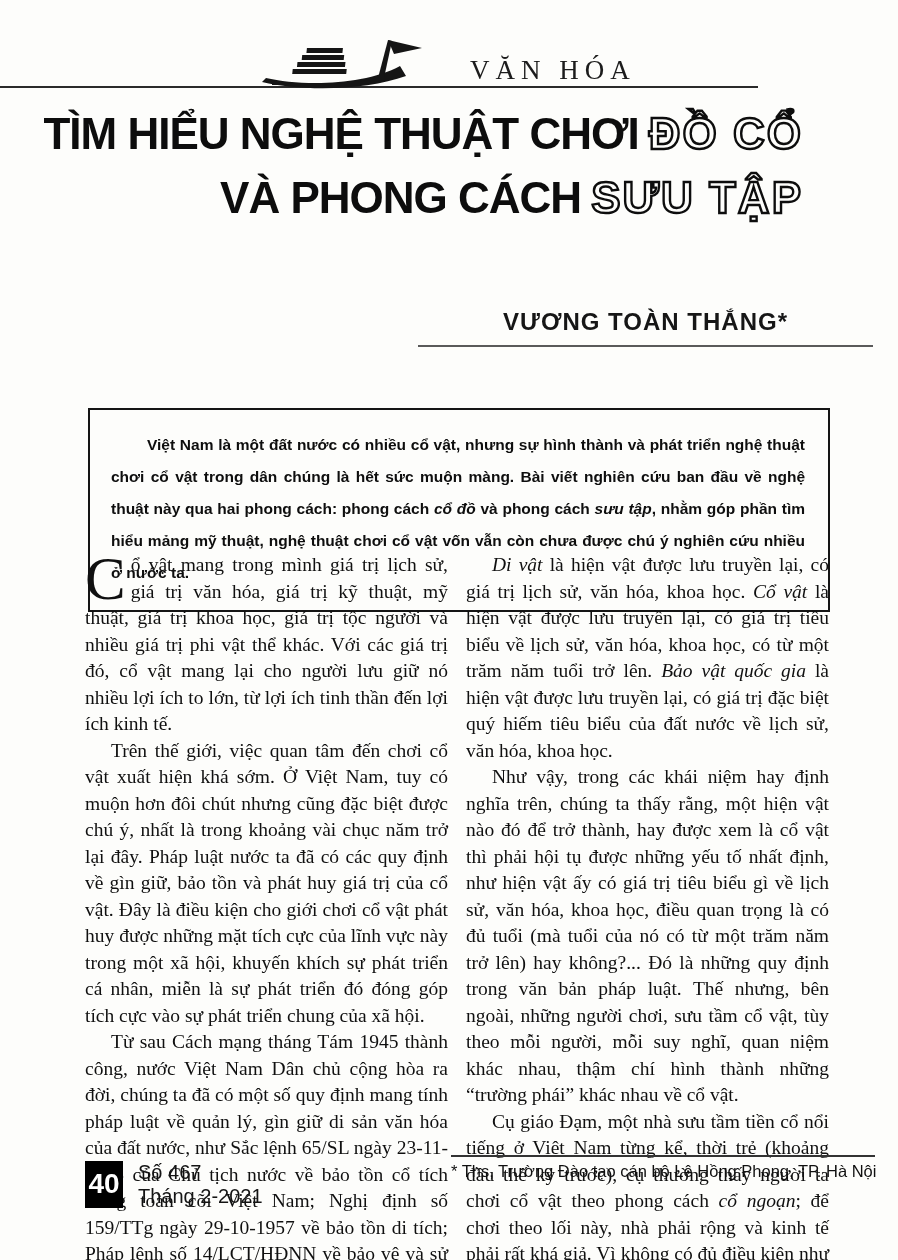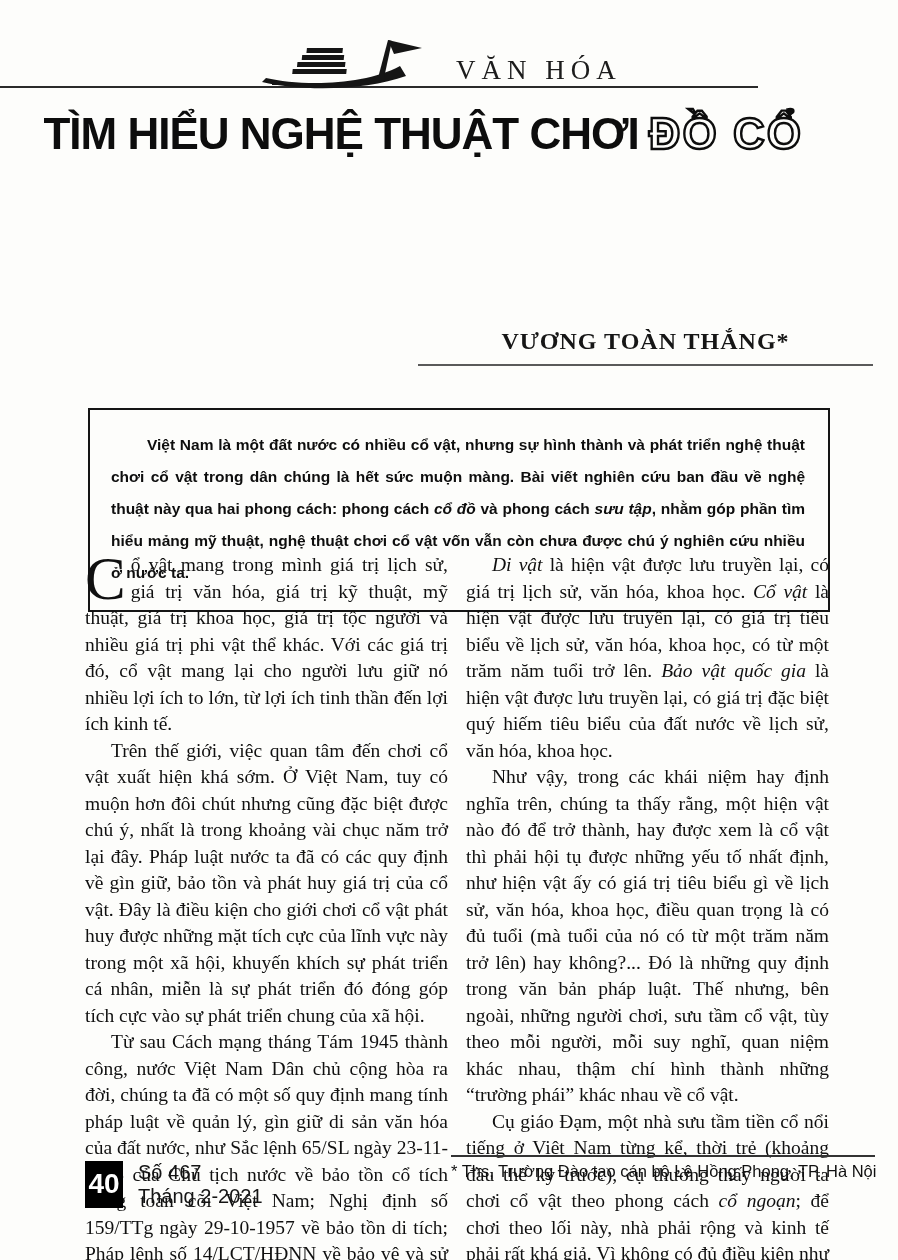--- a/index.html
+++ b/index.html
@@ -3,41 +3,41 @@
 <meta charset="utf-8">
 <style>
   html,body{margin:0;padding:0;background:#8a8a8a;}
   .page{
     position:relative;width:898px;height:1260px;margin:0 auto;
     background:#fdfdfb;color:#131313;overflow:hidden;
     font-family:"Liberation Serif","DejaVu Serif",serif;
   }
   
   .header{position:absolute;top:38px;left:0;width:758px;border-bottom:2px solid #2a2a2a;}
-  .header-inner{display:flex;align-items:flex-end;margin-left:252px;gap:4px;}
+  .header-inner{display:flex;align-items:flex-end;margin-left:252px;gap:18px;}
   .logo{display:block;margin-bottom:-4px;}
   .section-label{
     font-family:"Liberation Serif","DejaVu Serif",serif;
     font-size:27px;letter-spacing:6px;line-height:1;padding-bottom:2px;color:#1c1c1c;
   }
   
   .title-block{position:absolute;top:102px;right:95px;text-align:right;
     font-family:"Liberation Sans","DejaVu Sans",sans-serif;font-weight:bold;}
   .title-line{font-size:44px;line-height:64px;letter-spacing:-1px;white-space:nowrap;color:#0d0d0d;}
   .title-outline{
     letter-spacing:2px;margin-left:10px;
     color:#0d0d0d;
     -webkit-text-fill-color:#fdfdfb;
     -webkit-text-stroke:2.4px #0d0d0d;
   }
   
   .author{
     position:absolute;top:308px;right:25px;width:455px;text-align:center;
-    font-family:Liberation Serif, serif;font-weight:bold;font-size:24px;
-    letter-spacing:1px;border-bottom:2px solid #5a5a5a;padding-bottom:9px;color:#161616;margin-top:20px;
+    font-family:Liberation Sans, sans-serif;font-weight:bold;font-size:24px;
+    letter-spacing:1px;border-bottom:2px solid #5a5a5a;padding-bottom:9px;color:#161616;
   }
   
   .abstract{
     position:absolute;top:408px;left:88px;width:742px;box-sizing:border-box;
     border:2px solid #151515;padding:13px 17px 15px 15px;
     font-family:"Liberation Sans","DejaVu Sans",sans-serif;font-weight:bold;
     font-size:15.5px;line-height:32px;text-align:justify;color:#0e0e0e;
   }
   .abstract p{margin:6px;text-indent:36px;}
   .abstract em{font-style:italic;}
@@ -87,20 +87,23 @@
         </g>
       </svg>
       <span class="section-label">VĂN HÓA</span>
     </div>
   </div>
 
   <div class="title-block">
     <div class="title-line">
       <span>TÌM HIỂU NGHỆ THUẬT CHƠI</span><span class="title-outline">ĐỒ CỔ</span>
     </div>
+    <div class="title-line">
+      <span>VÀ PHONG CÁCH</span><span class="title-outline">SƯU TẬP</span>
+    </div>
   </div>
 
   <div class="author">VƯƠNG TOÀN THẮNG*</div>
 
   <div class="abstract">
     <p id="abstract-text"><span>Việt Nam là một đất nước có nhiều cổ vật, nhưng sự hình thành và phát triển nghệ thuật chơi cổ vật trong dân chúng là hết sức muộn màng. Bài viết nghiên cứu ban đầu về nghệ thuật này qua hai phong cách: phong cách </span><em>cổ đồ</em><span> và phong cách </span><em>sưu tập</em><span>, nhằm góp phần tìm hiểu mảng mỹ thuật, nghệ thuật chơi cổ vật vốn vẫn còn chưa được chú ý nghiên cứu nhiều ở nước ta.</span></p>
   </div>
 
   <div class="columns">
     <div class="col" id="col-left">

